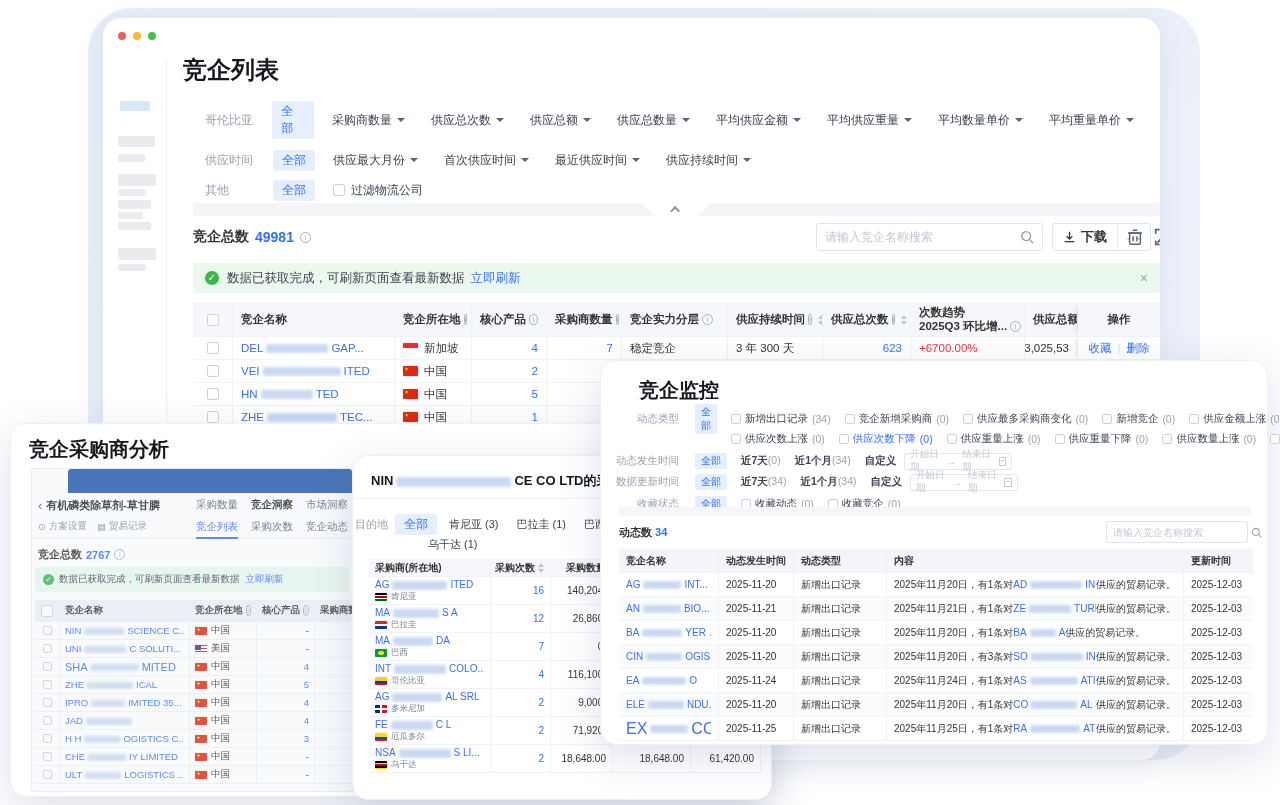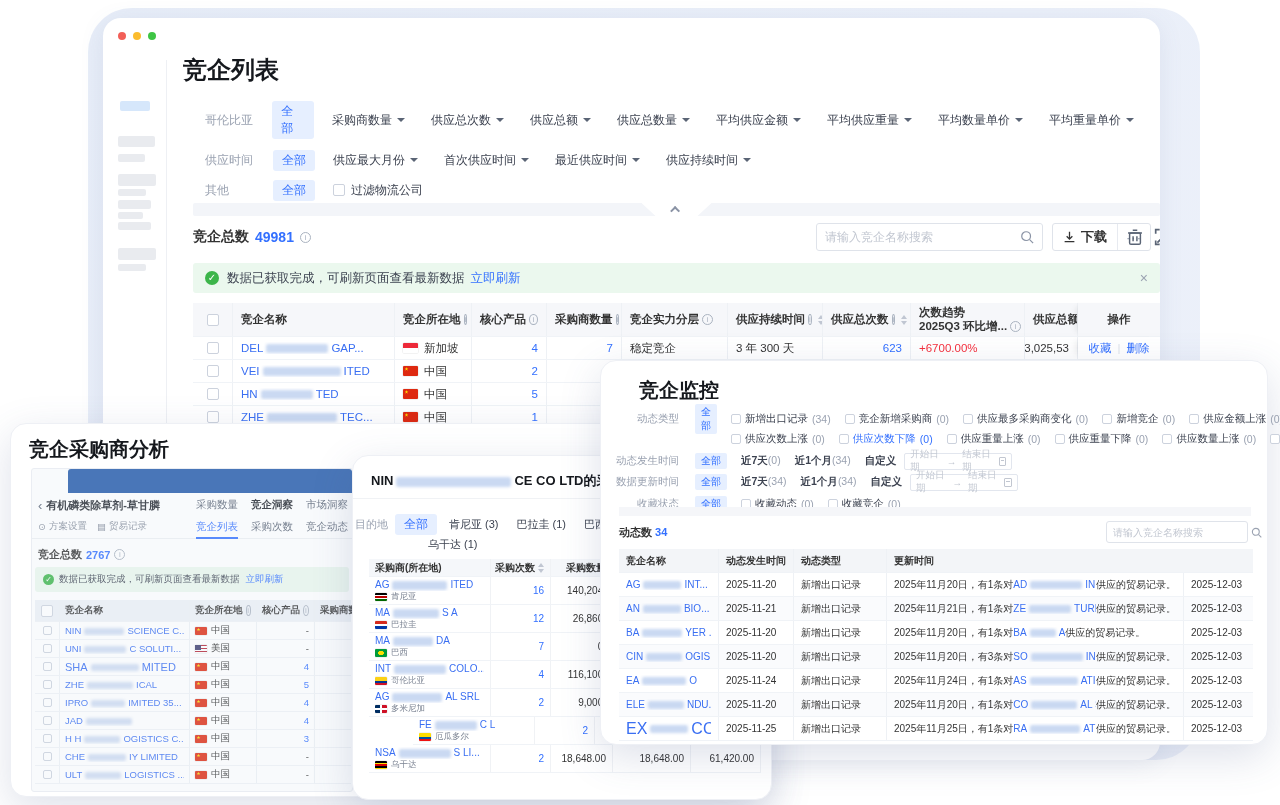--- a/index.html
+++ b/index.html
@@ -803,21 +803,21 @@
         </div>
         <div class="tc r" style="width: 60px; flex: 0 0 auto;">
           <span class="blue">2</span>
         </div>
         <div class="tc r" style="width: 62px; flex: 0 0 auto;">
           <span>9,000.</span>
         </div>
         <div class="tc r" style="width: 78px; flex: 0 0 auto;"></div>
         <div class="tc r" style="width: 70px; flex: 0 0 auto;"></div>
       </div>
-      <div class="trow z" style="height: 28px; margin-left: 44px;">
+      <div class="trow z" style="height: 28px;">
         <div class="tc" style="width: 122px; flex: 0 0 auto;">
           <div class="pu-name">
             <span class="name-lnk" style="font-size: 10px;">FE<span class="redact" style="width: 42px;"></span>C L</span>
             <span class="pu-country">
               <span class="flag flag-ec sm"></span>
               <span>厄瓜多尔</span>
             </span>
           </div>
         </div>
         <div class="tc r" style="width: 60px; flex: 0 0 auto;">
@@ -980,20 +980,23 @@
       <div class="trow thead">
         <div class="tc" style="width: 100px; flex: 0 0 auto;">
           <span>竞企名称</span>
         </div>
         <div class="tc" style="width: 75px; flex: 0 0 auto;">
           <span>动态发生时间</span>
         </div>
         <div class="tc" style="width: 93px; flex: 0 0 auto;">
           <span>动态类型</span>
         </div>
+        <div class="tc" style="width: 297px; flex: 0 0 auto;">
+          <span>内容</span>
+        </div>
         <div class="tc" style="width: 69px; flex: 0 0 auto;">
           <span>更新时间</span>
         </div>
       </div>
       <div class="trow" style="height: 24px;">
         <div class="tc" style="width: 100px; flex: 0 0 auto;">
           <span class="name-lnk" style="font-size: 10px;">AG<span class="redact" style="width: 38px;"></span>INT...</span>
         </div>
         <div class="tc" style="width: 75px; flex: 0 0 auto;">
           <span>2025-11-20</span>

